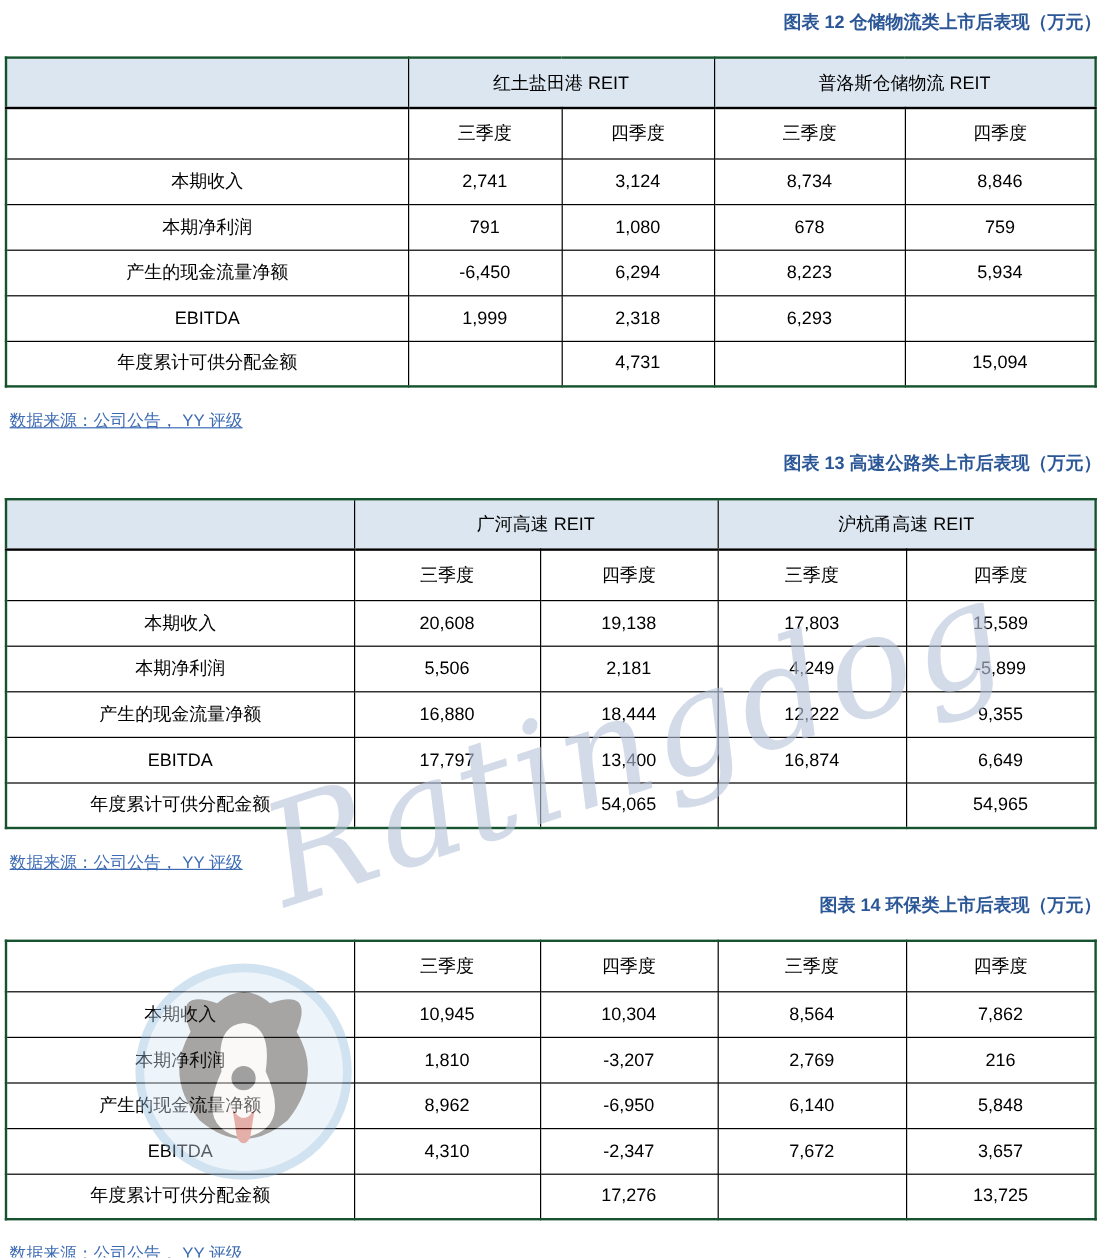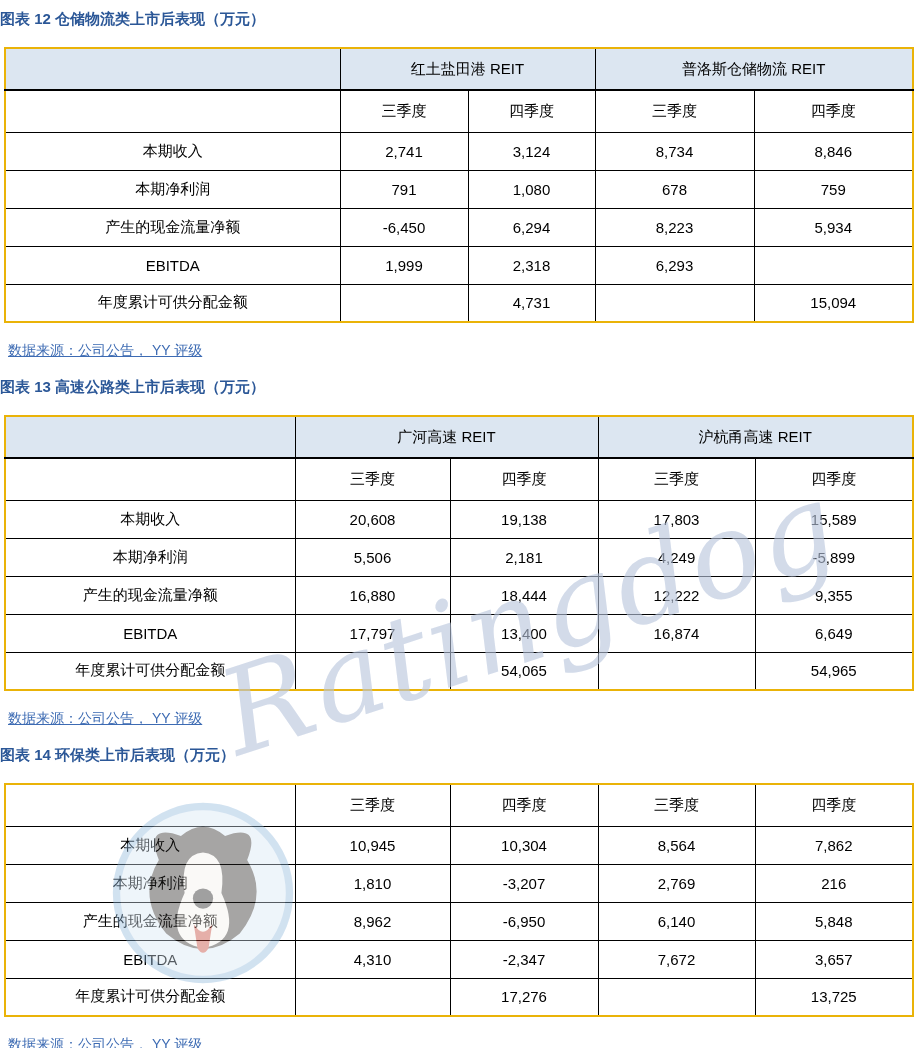--- a/index.html
+++ b/index.html
@@ -5,27 +5,27 @@
   html,body{margin:0;padding:0;}
   body{
     width:918px;height:1048px;background:#ffffff;overflow:hidden;
     font-family:"Liberation Sans","DejaVu Sans",sans-serif;
     position:relative;
   }
   .page{position:relative;width:918px;height:1048px;}
 
   
   .fig-title{
-    margin:16px 0 6px 0;text-align:left;
+    margin:16px 0 6px 0;text-align:right;
     font-size:15px;font-weight:bold;color:#2b5797;line-height:22px;
   }
   .fig-title.first{margin-top:8px;}
   table.reit-table{
     width:908px;margin:17px auto;border-collapse:collapse;table-layout:fixed;
-    border:2px solid #eab308;background:transparent;
+    border:2px solid #14532d;background:transparent;
   }
   table.reit-table th,table.reit-table td{
     border:1px solid #000;text-align:center;vertical-align:middle;
     font-size:15px;font-weight:normal;color:#000;padding:0 4px;
     overflow:hidden;white-space:nowrap;
   }
   tr.group-row{height:42px;}
   tr.group-row th{background:#dce6f1;border-bottom-width:2px;}
   tr.quarter-row{height:42px;}
   tr.quarter-row th{background:transparent;text-align:center;}

